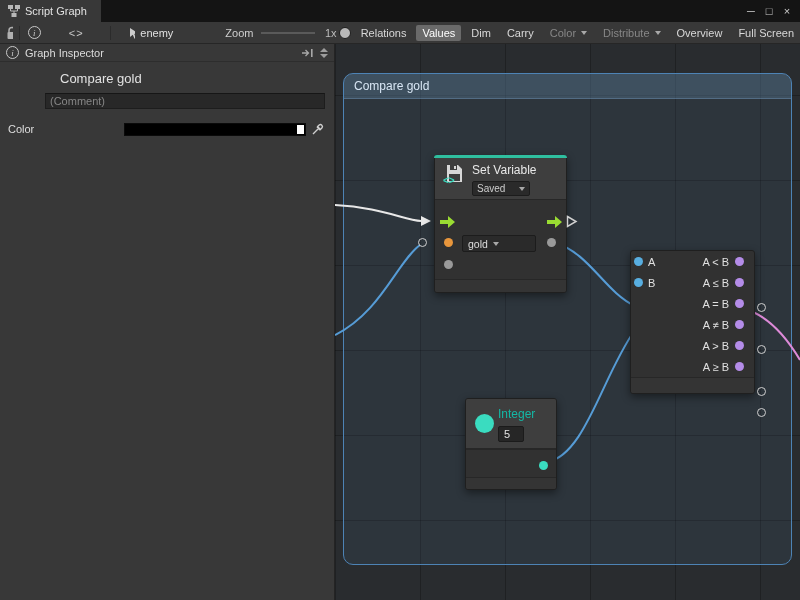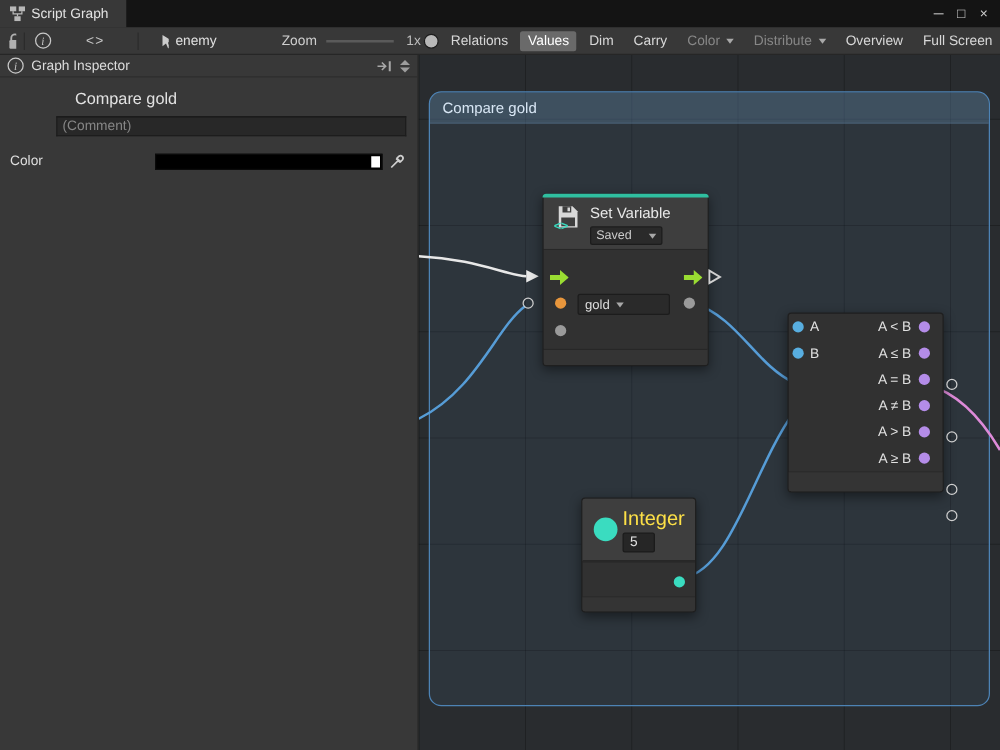--- a/index.html
+++ b/index.html
@@ -97,21 +97,21 @@
   .cmp-row { height:21px; display:flex; align-items:center; padding:0 10px 0 3px; }
   .cmp-in-label { margin-left:5px; color:#e0e0e0; }
   .cmp-out-label { margin-left:auto; color:#e0e0e0; }
   .cmp-footer { height:16px; }
 
   
   .node-integer { left:130px; top:354px; width:92px; }
   .int-header { position:relative; height:50px; }
   .int-circle { position:absolute; left:9px; top:15px; width:19px; height:19px; border-radius:50%;
     background:#3adcc0; }
-  .int-title { position:absolute; left:32px; top:8px; font-size:16px; color:#fde047; }
+  .int-title { position:absolute; left:32px; top:8px; font-size:12px; color:#14b8a6; }
   .int-field { position:absolute; left:32px; top:27px; width:26px; height:16px; background:#262626;
     border:1px solid #1b1b1b; border-radius:2px; color:#e2e2e2; font-size:11px; display:flex;
     align-items:center; padding-left:5px; }
   .int-body { position:relative; height:28px; border-top:1px solid #272727; }
   .int-footer { height:12px; }
 
   
   .dot { position:absolute; width:9px; height:9px; border-radius:50%; }
   .dot-orange { background:#e8963c; }
   .dot-gray   { background:#9a9a9a; }

